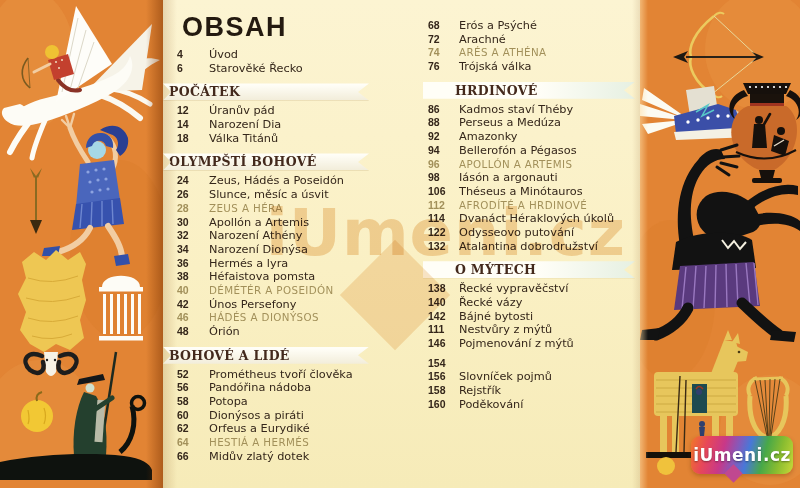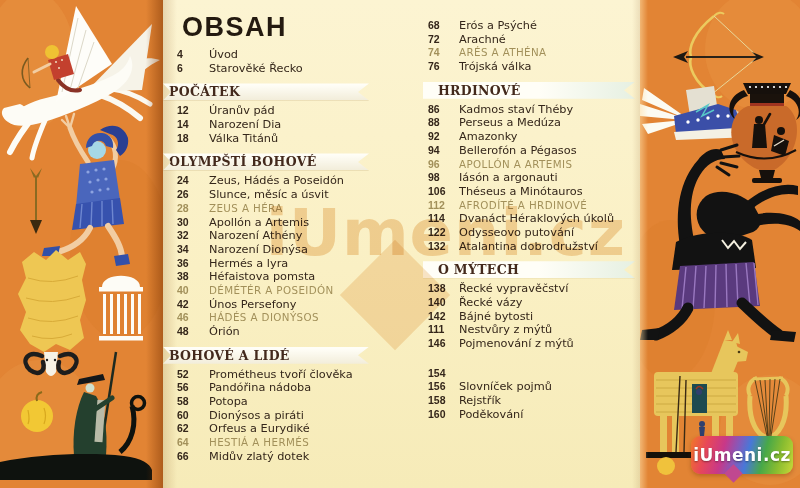--- a/index.html
+++ b/index.html
@@ -28,33 +28,33 @@
   
   .toc-col{position:absolute;}
   #toc-col-left{left:14px;top:12px;width:248px;}
   #toc-col-right{left:265px;top:19px;width:212px;}
   h1.obsah{
     margin:0 0 6px 5px;font-family:Liberation Sans, sans-serif;
     font-size:27px;line-height:30px;font-weight:bold;color:#241a10;letter-spacing:1.5px;
   }
   .group{margin-top:8px;}
   .group:first-of-type{margin-top:0;}
-  #toc-col-right .group:last-child{margin-top:16px;}
+  #toc-col-right .group:last-child{margin-top:6px;}
   .ribbon{
     position:relative;height:17px;margin-bottom:4px;display:flex;align-items:center;
     box-sizing:border-box;
     background:linear-gradient(180deg,#fffef7 10%,#f2edda 100%);
     box-shadow:0 1px 1px rgba(140,100,40,0.25);
   }
   #toc-col-left .ribbon{
     margin-left:-14px;width:206px;padding-left:6px;
     clip-path:polygon(0 0,100% 0,calc(100% - 11px) 50%,100% 100%,0 100%,8px 50%);
   }
   #toc-col-right .ribbon{
-    margin-left:-5px;width:212px;padding-left:15px;
+    margin-left:-5px;width:212px;padding-left:32px;
     background:linear-gradient(90deg,#fffef7 55%,#e6f0e2 100%);
     clip-path:polygon(0 0,100% 0,calc(100% - 11px) 50%,100% 100%,0 100%);
   }
   .section-title{
     font-family:"DejaVu Serif","Liberation Serif",serif;font-weight:bold;
     font-size:12.5px;color:var(--header-ink,#43291c);letter-spacing:0.3px;
   }
   .row{display:flex;line-height:13.7px;height:13.7px;}
   .num{
     width:24px;text-align:left;margin-right:8px;flex:none;

